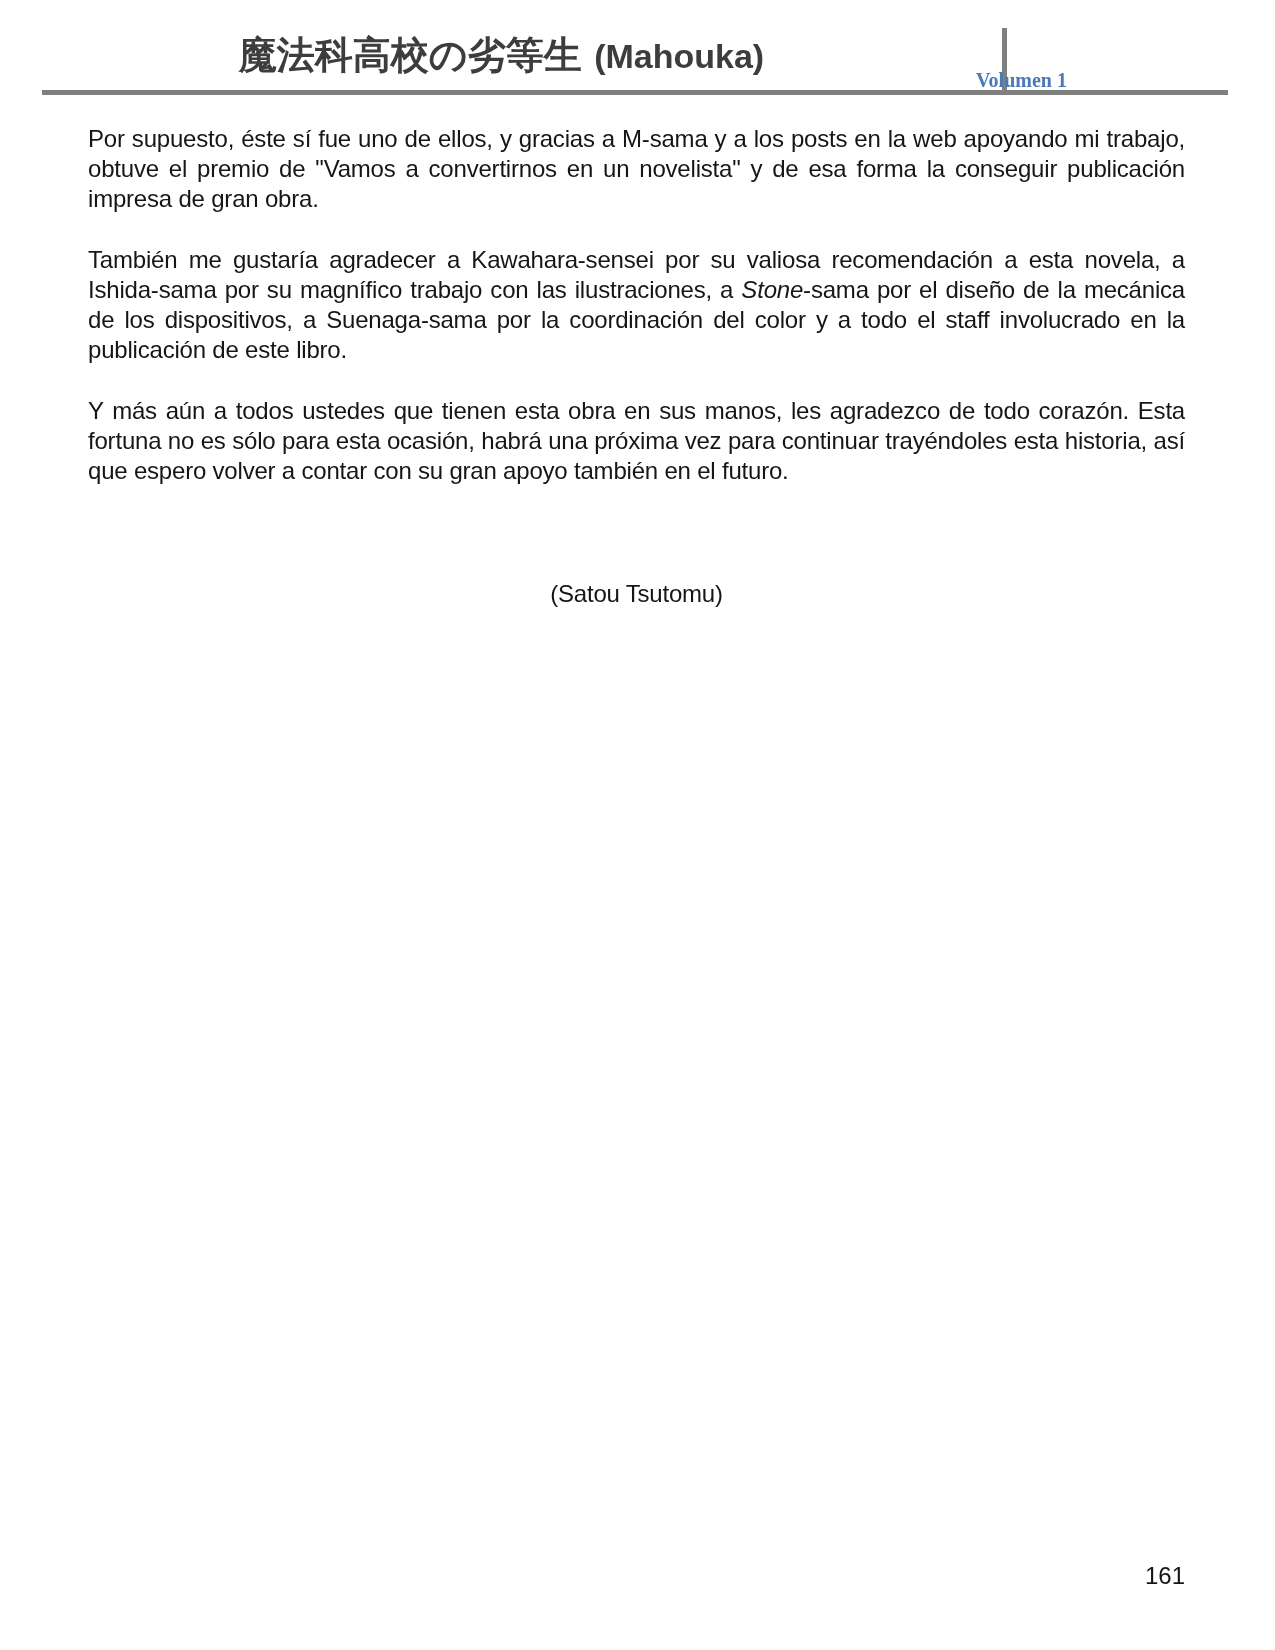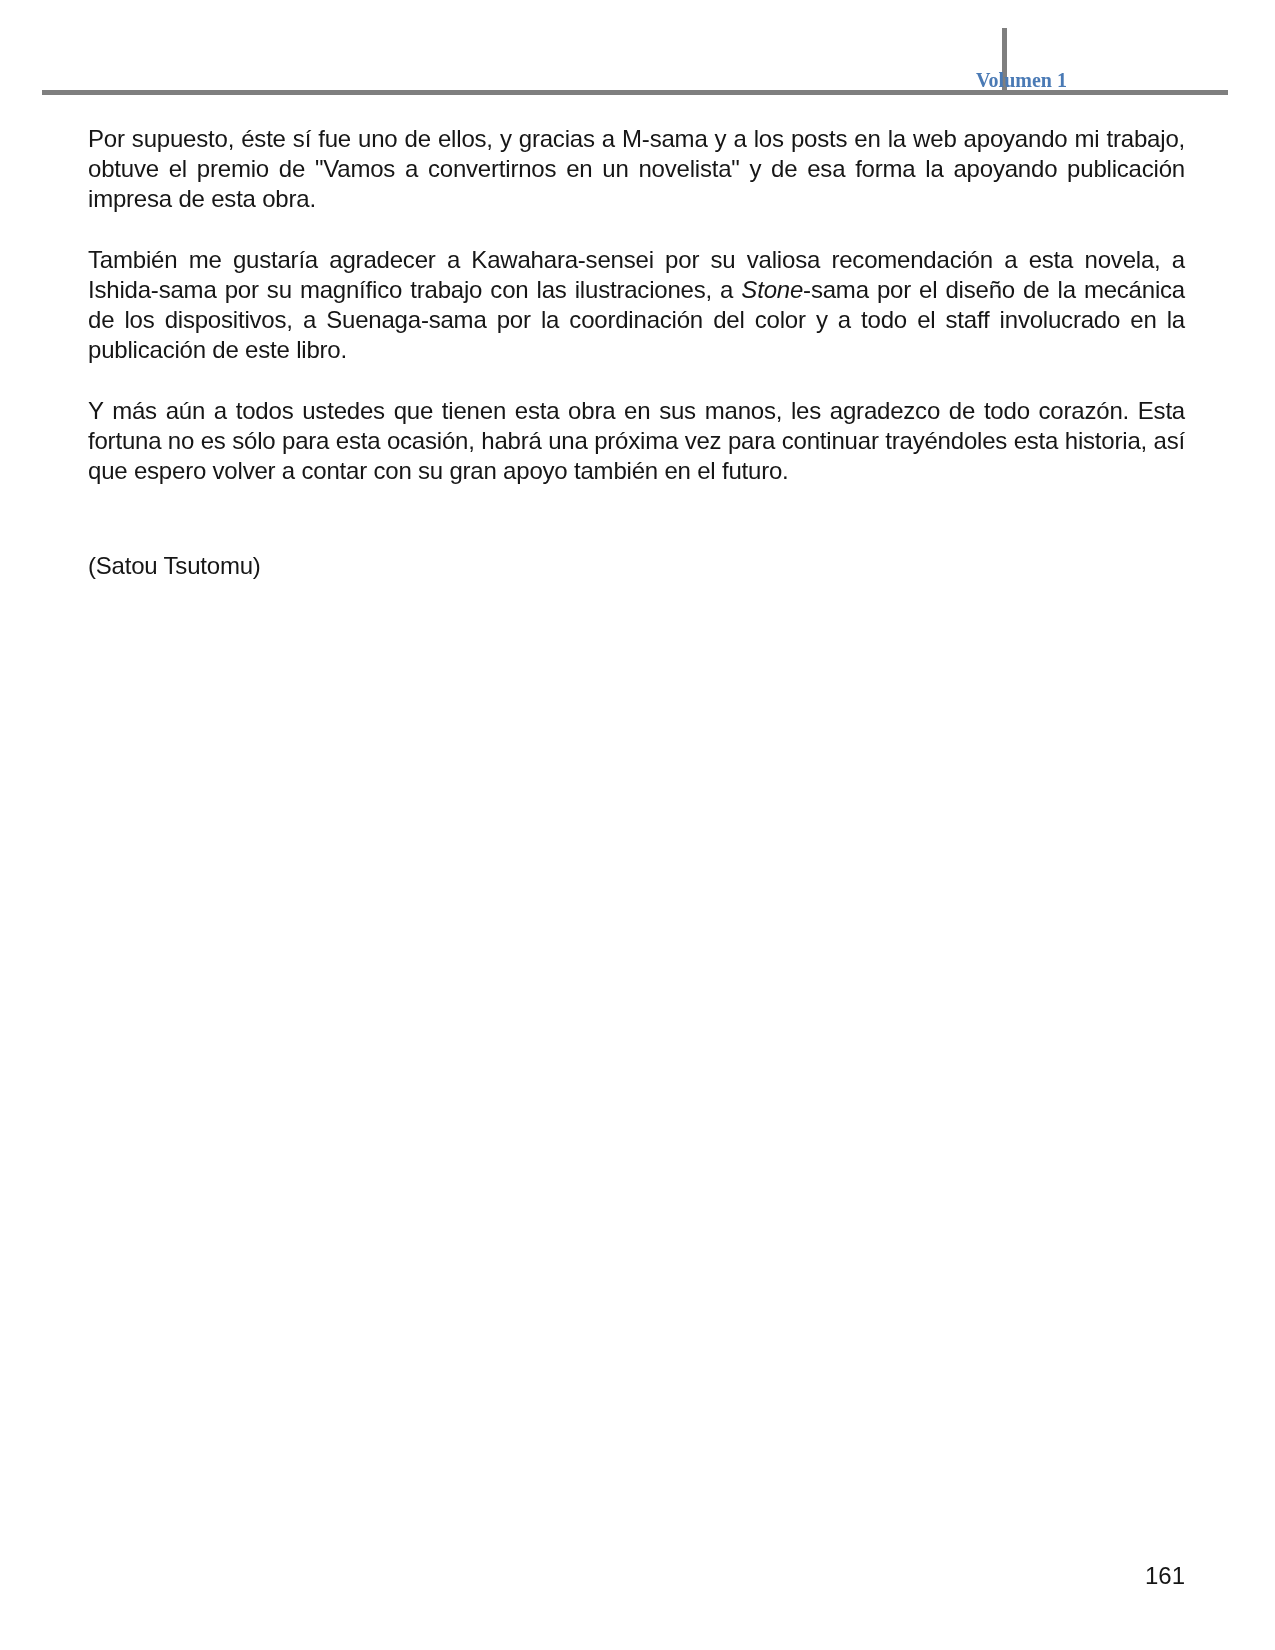--- a/index.html
+++ b/index.html
@@ -75,45 +75,49 @@
     font-size: 24px;
     line-height: 30px;
     letter-spacing: -0.2px;
     color: var(--text-black, #161616);
     text-align: justify;
   }
   .doc p {
     margin: 0 0 31px 0;
   }
   .signature {
-    margin-top: 65px;
-    text-align: left;
+    margin-top: 93px;
+    text-align: center;
   }
 
   
   .page-number {
     position: absolute;
     top: 1562px;
     right: 90px;
     font-size: 24px;
     color: var(--text-black, #161616);
   }
 </style>
 </head>
 <body>
 
 <div class="page">
 
+  <div class="header-title">
+    <span class="title-jp">魔法科高校の劣等生</span>
+    <span class="title-romaji">(Mahouka)</span>
+  </div>
   <div class="header-vbar"></div>
   <div class="volume-label">Volumen 1</div>
   <div class="header-rule"></div>
 
   <div class="doc">
     <div>
-        <p><span>Por supuesto, éste sí fue uno de ellos, y gracias a M-sama y a los posts en la web apoyando mi trabajo, obtuve el premio de "Vamos a convertirnos en un novelista" y de esa forma la apoyando publicación impresa de esta obra.</span></p>
+        <p><span>Por supuesto, éste sí fue uno de ellos, y gracias a M-sama y a los posts en la web apoyando mi trabajo, obtuve el premio de "Vamos a convertirnos en un novelista" y de esa forma la conseguir publicación impresa de gran obra.</span></p>
         <p><span>También me gustaría agradecer a Kawahara-sensei por su valiosa recomendación a esta novela, a Ishida-sama por su magnífico trabajo con las ilustraciones, a </span><span style="font-style: italic;">Stone</span><span>-sama por el diseño de la mecánica de los dispositivos, a Suenaga-sama por la coordinación del color y a todo el staff involucrado en la publicación de este libro.</span></p>
         <p><span>Y más aún a todos ustedes que tienen esta obra en sus manos, les agradezco de todo corazón. Esta fortuna no es sólo para esta ocasión, habrá una próxima vez para continuar trayéndoles esta historia, así que espero volver a contar con su gran apoyo también en el futuro.</span></p>
       </div>
     <div class="signature">(Satou Tsutomu)</div>
   </div>
 
   <div class="page-number">161</div>
 
 </div>
 

